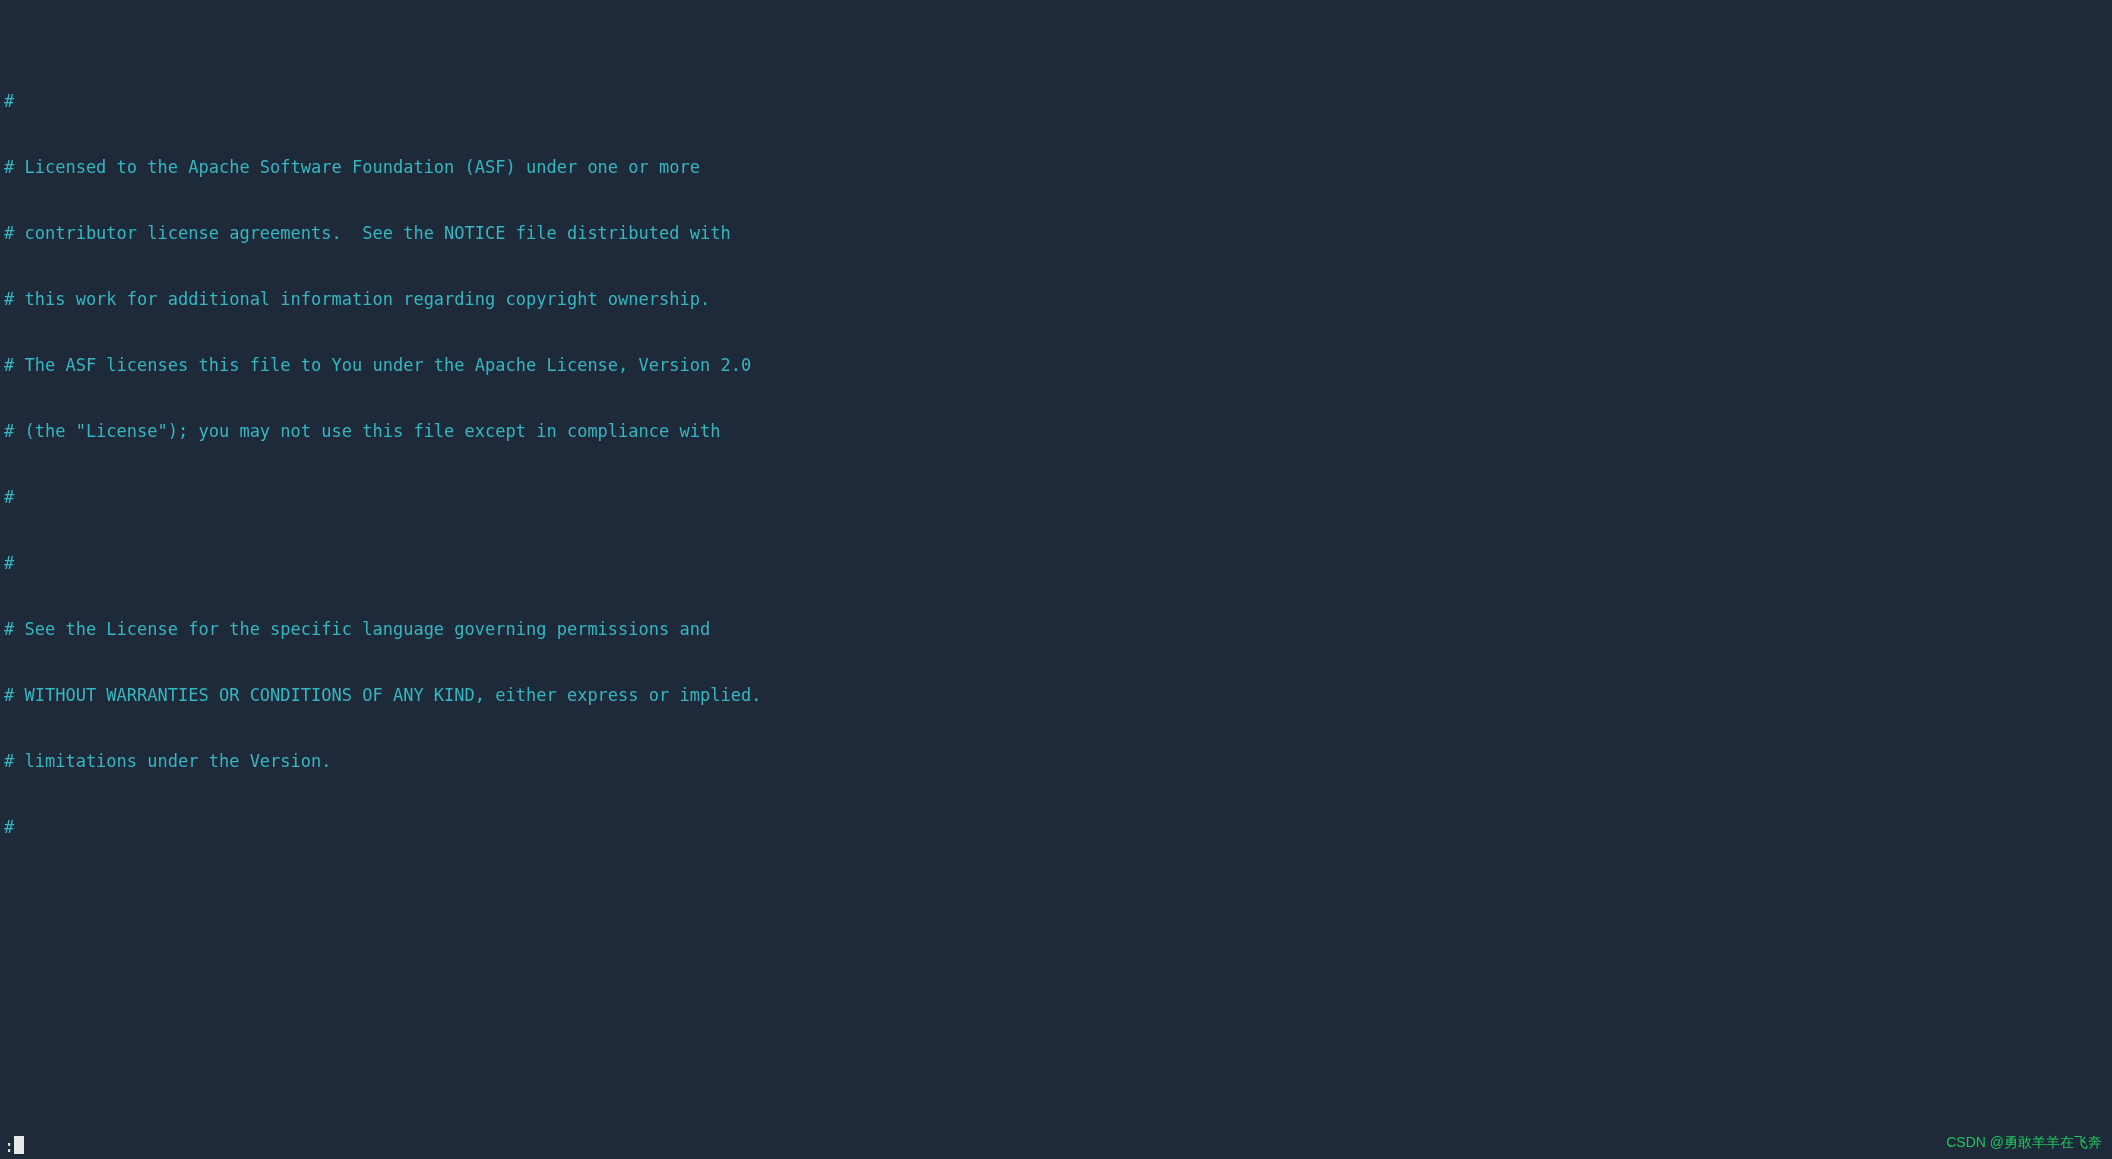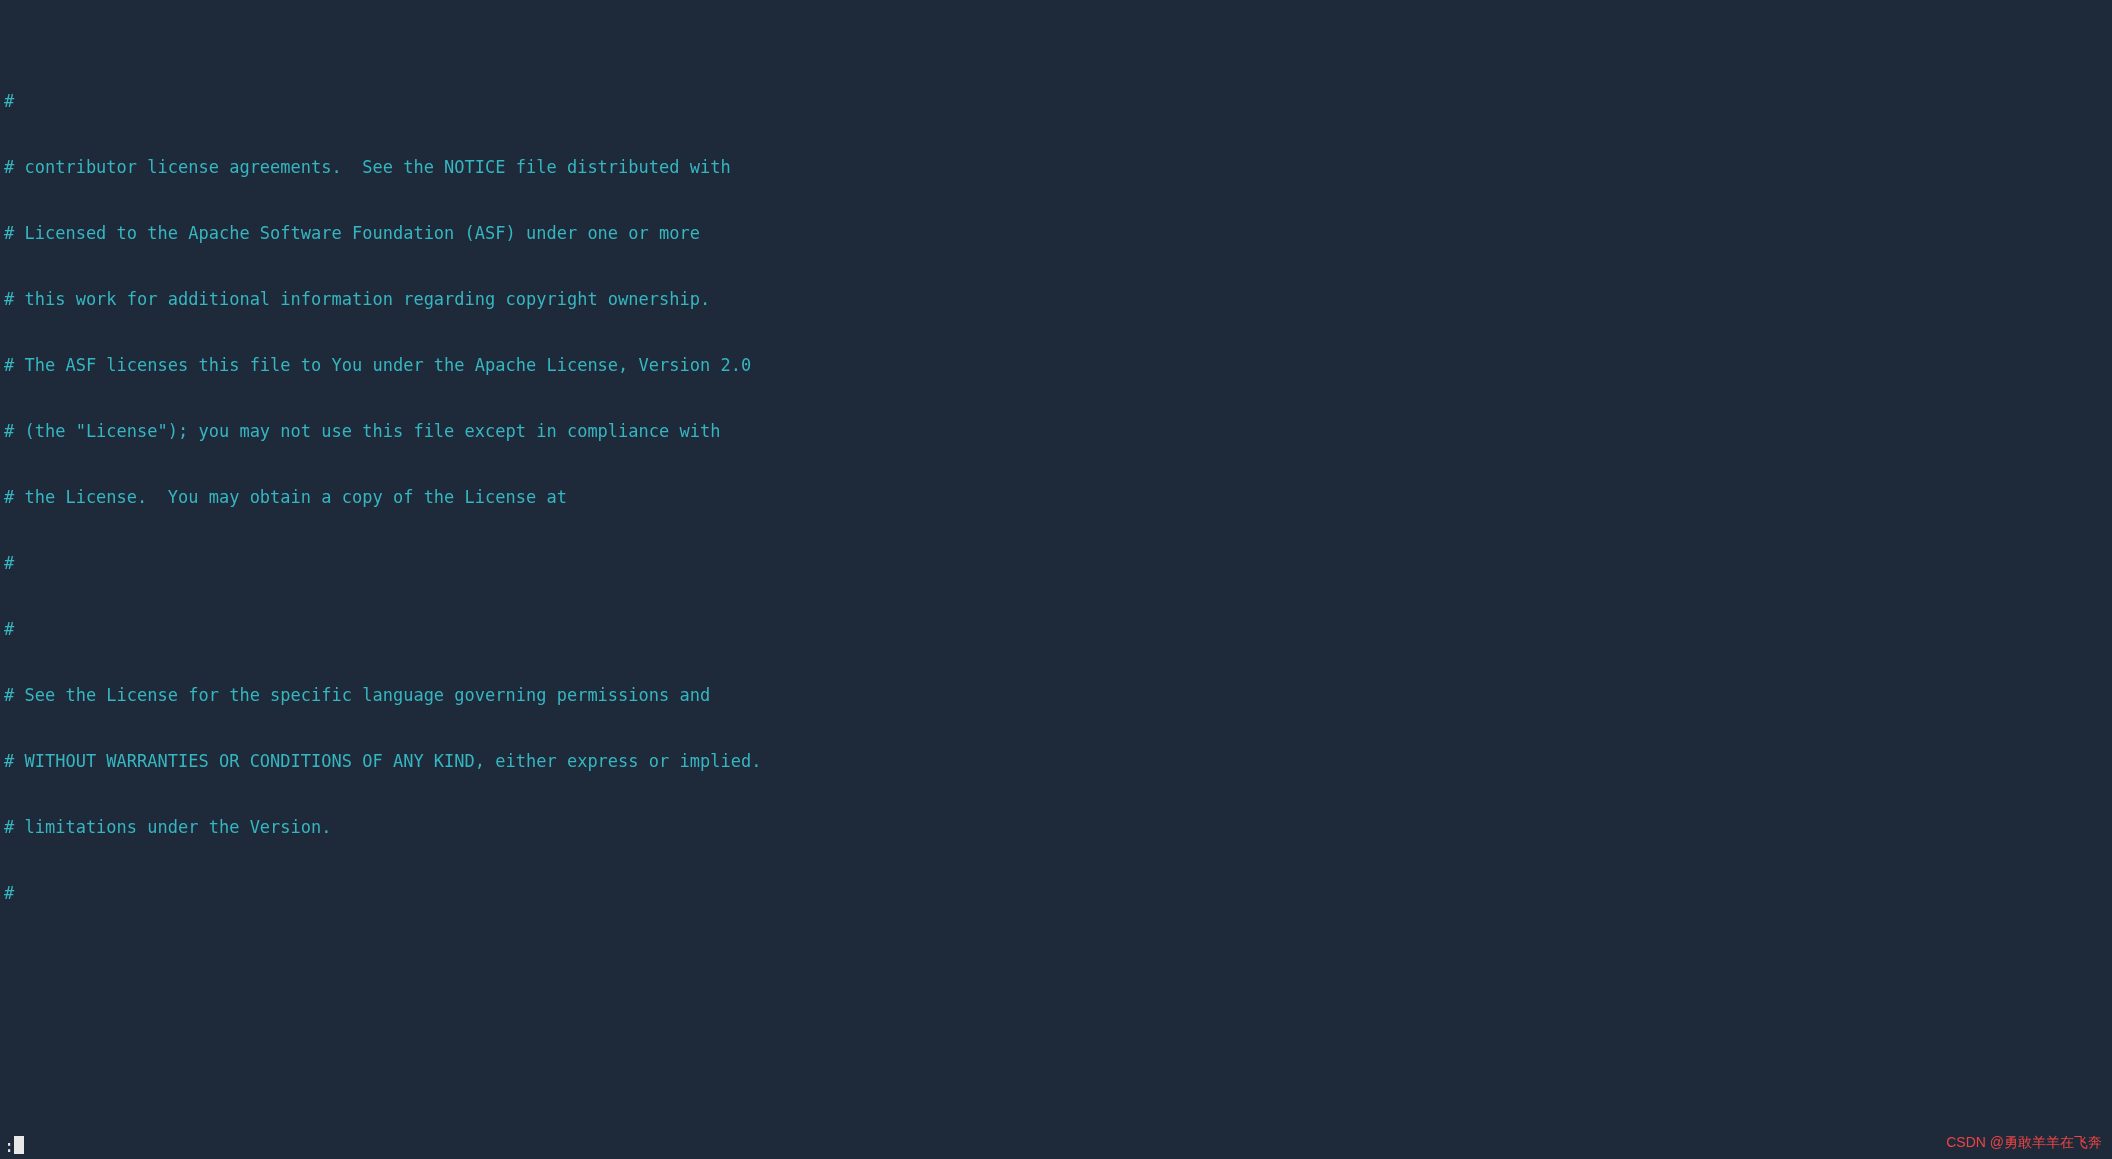--- a/index.html
+++ b/index.html
@@ -3,35 +3,34 @@
 <meta charset="utf-8">
 <style>
   html,body{margin:0;padding:0;height:100%;background:#1e2a3a;color:#e8e8e8;}
   body{font-family:"Consolas","Menlo","DejaVu Sans Mono",monospace;font-size:17px;line-height:22px;position:relative;}
   .editor{padding:2px 4px 4px 4px;white-space:pre;}
   .line{min-height:22px;}
   .c-comment{color:#35b6c1;}
   .statusbar{position:absolute;left:0;right:0;bottom:0;padding:0 4px 2px 4px;font-size:17px;}
   .statusbar .prompt{color:#e8e8e8;}
   .cursor{display:inline-block;width:10px;height:18px;background:#e8e8e8;vertical-align:-2px;}
-  .watermark{position:absolute;right:10px;bottom:6px;color:#ef4444;font-family:"PingFang SC","Microsoft YaHei",sans-serif;font-size:14px;}
+  .watermark{position:absolute;right:10px;bottom:6px;color:#22c55e;font-family:"PingFang SC","Microsoft YaHei",sans-serif;font-size:14px;}
 </style>
 </head>
 <body>
 
 <div class="editor">
 
   
   <div class="line c-comment">#</div>
+  <div class="line c-comment"># Licensed to the Apache Software Foundation (ASF) under one or more</div>
   <div class="line c-comment"># contributor license agreements.  See the NOTICE file distributed with</div>
-  <div class="line c-comment"># Licensed to the Apache Software Foundation (ASF) under one or more</div>
   <div class="line c-comment"># this work for additional information regarding copyright ownership.</div>
   <div class="line c-comment"># The ASF licenses this file to You under the Apache License, Version 2.0</div>
   <div class="line c-comment"># (the "License"); you may not use this file except in compliance with</div>
-  <div class="line c-comment"># the License.  You may obtain a copy of the License at</div>
   <div class="line c-comment">#</div>
   <div class="line c-comment">#</div>
   <div class="line c-comment"># See the License for the specific language governing permissions and</div>
   <div class="line c-comment"># WITHOUT WARRANTIES OR CONDITIONS OF ANY KIND, either express or implied.</div>
   <div class="line c-comment"># limitations under the Version.</div>
   <div class="line c-comment">#</div>
 
   
 
   

